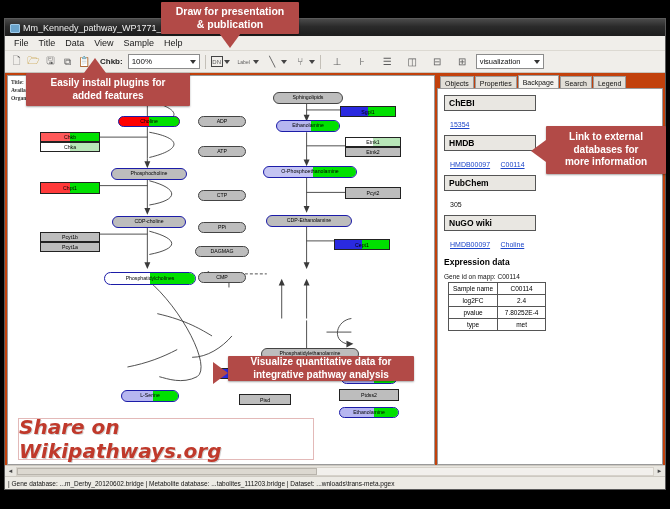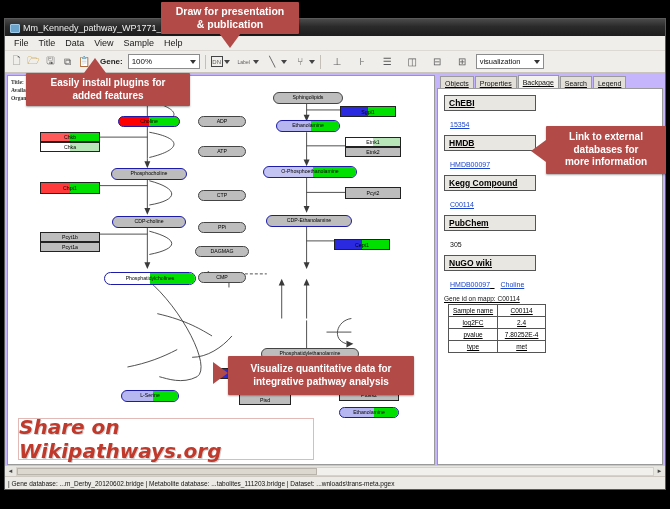--- a/index.html
+++ b/index.html
@@ -48,21 +48,21 @@
     border-left:3px solid transparent;border-right:3px solid transparent;border-top:4px solid #333;}
   .sep{width:1px;height:14px;background:#c4c0b8;margin:0 3px;}
   .tdrop{display:flex;align-items:center;gap:1px;}
   .tdrop .car{width:0;height:0;border-left:3px solid transparent;border-right:3px solid transparent;border-top:4px solid #444;}
   .visbox{
     width:68px;height:15px;background:#fff;border:1px solid #8c8c8c;font-size:7.5px;
     color:#111;display:flex;align-items:center;padding-left:3px;position:relative;margin-left:4px;}
   .visbox .arr{position:absolute;right:3px;top:5px;width:0;height:0;
     border-left:3px solid transparent;border-right:3px solid transparent;border-top:4px solid #333;}
   
-  .bodysplit{flex:1; display:flex; min-height:0; background:#c4b5fd;text-decoration:underline;}
+  .bodysplit{flex:1; display:flex; min-height:0; background:#c2410c;}
   .leftpane{width:428px; flex:0 0 428px; background:#fff; border:1px solid #9a9a9a;
     margin:2px 1px 0 2px; position:relative; overflow:hidden;}
   .rightpane{flex:1; margin:2px 2px 0 1px; display:flex; flex-direction:column; min-width:0;}
   
   .metaline{position:absolute;left:3px;font-size:5.5px;color:#333;font-family:"Liberation Serif",serif;font-weight:bold;}
   
   .node{position:absolute;font-size:5.2px;text-align:center;line-height:1;
     display:flex;align-items:center;justify-content:center;color:#000;white-space:nowrap;}
   .met{border:1.2px solid #1c1ca8;border-radius:9px;background:#bdbdbd;}
   .metplain{border:1px solid #444;border-radius:9px;background:#bdbdbd;}
@@ -132,21 +132,21 @@
     <span class="menuitem">Sample</span>
     <span class="menuitem">Help</span>
   </div>
 
   <div class="toolbar">
     <span class="tbtn">🗋</span>
     <span class="tbtn" style="color:#b8860b">🗁</span>
     <span class="tbtn">🖫</span>
     <span class="tbtn">⧉</span>
     <span class="tbtn">📋</span>
-    <span class="zoomlabel">Gene:</span>
+    <span class="zoomlabel">Chkb:</span>
     <div class="zoombox">
       <span>100%</span>
       <span class="arr"></span>
     </div>
     <span class="sep"></span>
     <div class="tdrop">
       <span class="tbtn" style="border:1px solid #444;font-size:6px;width:12px;height:11px">DN</span>
       <span class="car"></span>
     </div>
     <div class="tdrop" style="margin-left:4px">
@@ -405,31 +405,31 @@
         <div class="tab">Legend</div>
       </div>
 
       <div class="panelbody">
         <div class="dbhead">ChEBI</div>
         <a class="dblink" href="#">15354</a>
 
         <div class="dbhead">HMDB</div>
         <a class="dblink" href="#">HMDB00097</a>
 
-        <div class="dbhead">Kegg Compound</div>
         <a class="dblink" href="#">C00114</a>
 
         <div class="dbhead">PubChem</div>
         <span class="dbtext">305</span>
 
         <div class="dbhead">NuGO wiki</div>
         <a class="dblink" href="#">HMDB00097</a>
 
         <a class="dblink" href="#">Choline</a>
 
+        <div class="exphead">Expression data</div>
         <div class="geneid">Gene id on mapp: C00114</div>
 
         <table class="expr">
           <tbody>
               <tr>
             <td>Sample name</td>
             <td>C00114</td>
           </tr>
           <tr>
             <td>log2FC</td>
@@ -468,19 +468,19 @@
 
 <div class="callout" style="left:26px;top:73px;width:164px;height:33px;font-size:10px;white-space:pre-line">Easily install plugins for
 added features</div>
 <div class="arrow-u" style="left:84px;top:58px;"></div>
 
 <div class="callout" style="left:546px;top:126px;width:120px;height:48px;font-size:10px;white-space:pre-line">Link  to external
 databases  for
 more information</div>
 <div class="arrow-l" style="left:531px;top:140px;"></div>
 
-<div class="callout" style="left:228px;top:356px;width:186px;height:39px;font-size:10px;white-space:pre-line">Visualize quantitative data  for
+<div class="callout" style="left:228px;top:356px;width:186px;height:25px;font-size:10px;white-space:pre-line">Visualize quantitative data  for
 integrative pathway analysis</div>
 <div class="arrow-r" style="left:213px;top:362px;"></div>
 
 <div class="share">
   <span>Share on Wikipathways.org</span>
 </div>
 
 </body></html>

